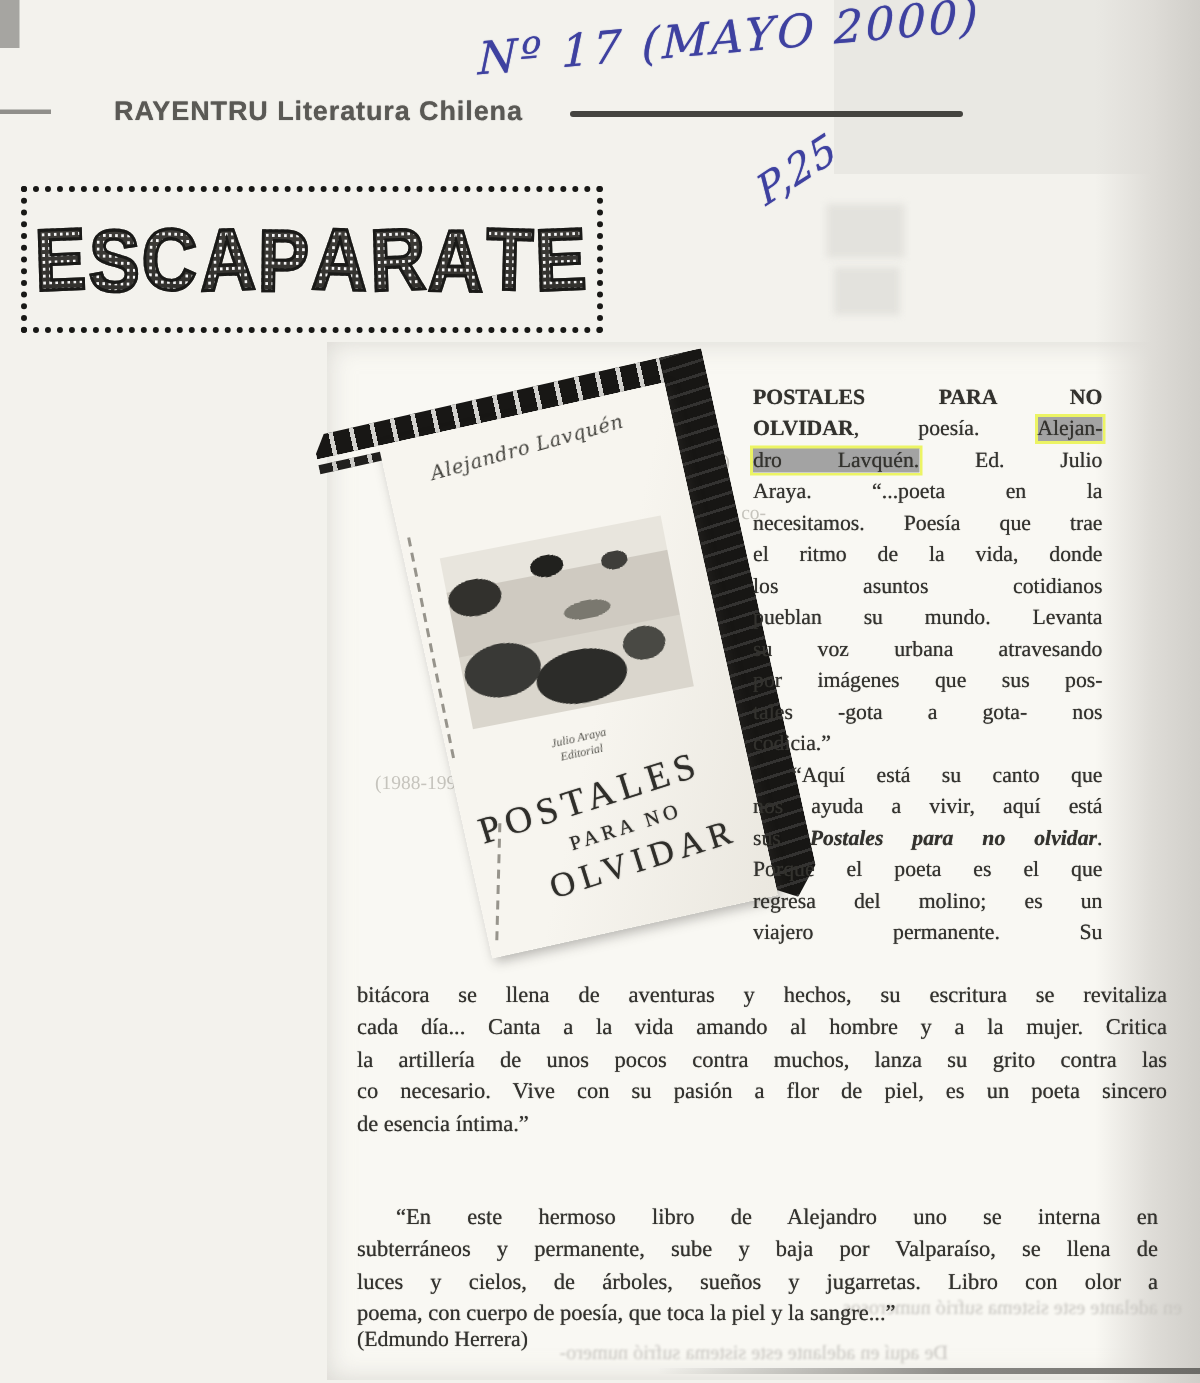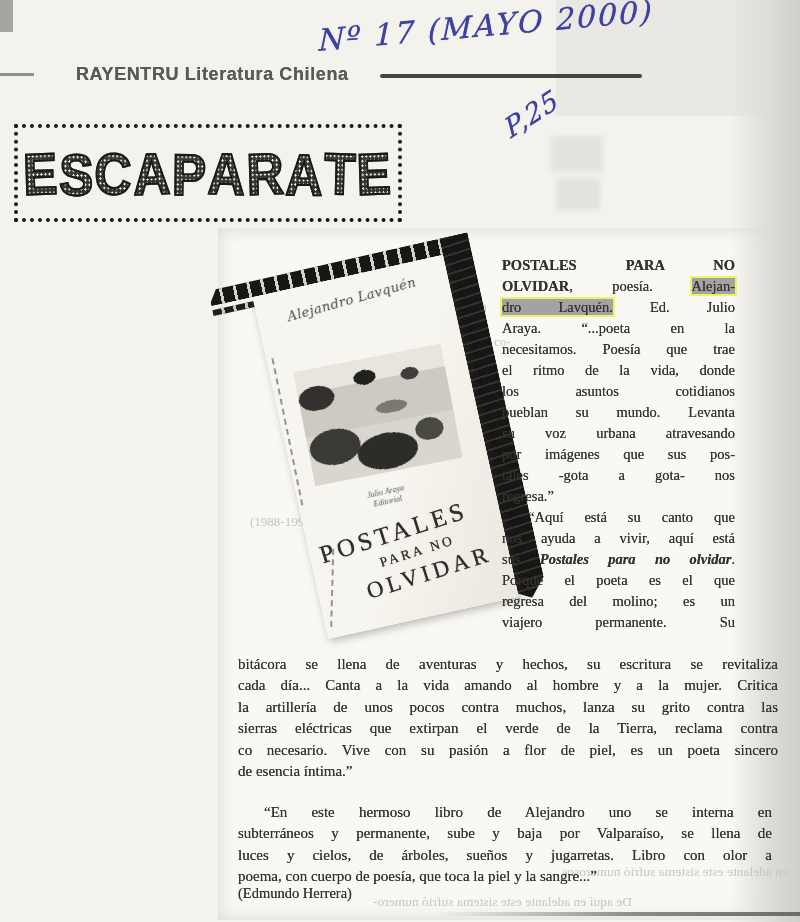--- a/index.html
+++ b/index.html
@@ -176,33 +176,32 @@
     <div class="tline" data-name="text-line"><span class="b">OLVIDAR</span><span>, poesía. </span><span class="h">Alejan-</span></div>
     <div class="tline" data-name="text-line"><span class="h">dro Lavquén.</span><span> Ed. Julio</span></div>
     <div class="tline" data-name="text-line"><span>Araya. “...poeta en la</span></div>
     <div class="tline" data-name="text-line"><span>necesitamos. Poesía que trae</span></div>
     <div class="tline" data-name="text-line"><span>el ritmo de la vida, donde</span></div>
     <div class="tline" data-name="text-line"><span>los asuntos cotidianos</span></div>
     <div class="tline" data-name="text-line"><span>pueblan su mundo. Levanta</span></div>
     <div class="tline" data-name="text-line"><span>su voz urbana atravesando</span></div>
     <div class="tline" data-name="text-line"><span>por imágenes que sus pos-</span></div>
     <div class="tline" data-name="text-line"><span>tales -gota a gota- nos</span></div>
-    <div class="tline noj" data-name="text-line"><span>regresa.”</span></div>
+    <div class="tline noj" data-name="text-line"><span>codicia.”</span></div>
     <div class="tline ind" data-name="text-line"><span>“Aquí está su canto que</span></div>
     <div class="tline" data-name="text-line"><span>nos ayuda a vivir, aquí está</span></div>
     <div class="tline" data-name="text-line"><span>sus </span><span class="b i">Postales para no olvidar</span><span>.</span></div>
     <div class="tline" data-name="text-line"><span>Porque el poeta es el que</span></div>
     <div class="tline" data-name="text-line"><span>regresa del molino; es un</span></div>
     <div class="tline" data-name="text-line"><span>viajero permanente. Su</span></div>
   </div>
 <div class="abs article wide" id="col-wide" data-name="article-paragraph-wide">
     <div class="tline" data-name="text-line"><span>bitácora se llena de aventuras y hechos, su escritura se revitaliza</span></div>
     <div class="tline" data-name="text-line"><span>cada día... Canta a la vida amando al hombre y a la mujer. Critica</span></div>
     <div class="tline" data-name="text-line"><span>la artillería de unos pocos contra muchos, lanza su grito contra las</span></div>
-    <div class="tline" data-name="text-line"><span>sierras eléctricas que extirpan el verde de la Tierra, reclama contra</span></div>
     <div class="tline" data-name="text-line"><span>co necesario. Vive con su pasión a flor de piel, es un poeta sincero</span></div>
     <div class="tline noj" data-name="text-line"><span>de esencia íntima.”</span></div>
   </div>
 <div class="abs article quote" id="col-quote" data-name="article-paragraph-quote">
     <div class="tline ind" data-name="text-line"><span>“En este hermoso libro de Alejandro uno se interna en</span></div>
     <div class="tline" data-name="text-line"><span>subterráneos y permanente, sube y baja por Valparaíso, se llena de</span></div>
     <div class="tline" data-name="text-line"><span>luces y cielos, de árboles, sueños y jugarretas. Libro con olor a</span></div>
     <div class="tline noj" data-name="text-line"><span>poema, con cuerpo de poesía, que toca la piel y la sangre...”</span></div>
   </div>
 <div class="abs credit" data-name="article-credit">(Edmundo Herrera)</div>

